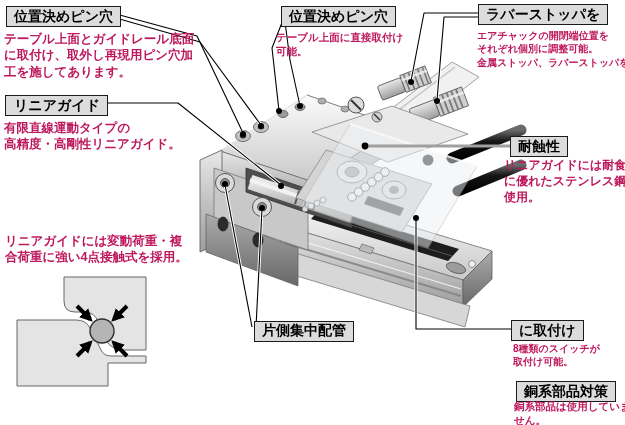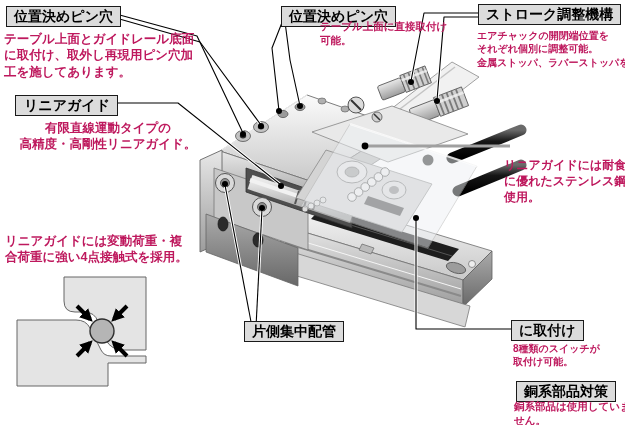--- a/index.html
+++ b/index.html
@@ -8,26 +8,26 @@
   .art{position:absolute;left:0;top:0;}
   .box{position:absolute;display:inline-block;background:#dcdcdc;border:1.6px solid #1a1a1a;
        padding:1px 7px;font-weight:bold;font-size:14px;line-height:1.2;white-space:nowrap;color:#000;}
   .desc{position:absolute;white-space:pre-line;font-weight:600;color:#be185d;}
   .d-lg{font-size:12.5px;line-height:1.3;}
   .d-md{font-size:12px;line-height:1.32;}
   .d-sm{font-size:10.5px;line-height:1.3;}
   .d-xs{font-size:10px;line-height:1.34;}
   
   #b-pin{left:6px;top:6px;}       #t-pin{left:4px;top:31px;width:208px;}
-  #b-linear{left:15px;top:95px;padding-left:8px;}   #t-linear{left:4px;top:120px;width:208px;text-align:center;}
+  #b-linear{left:5px;top:95px;padding-left:8px;}   #t-linear{left:4px;top:120px;width:208px;}
   #b-4pt{left:4px;top:210px;}     #t-4pt{left:5px;top:233px;width:208px;}
-  #b-payload{left:281px;top:6px;} #t-payload{left:276px;top:20px;width:185px;margin-left:44px;}
+  #b-payload{left:281px;top:6px;} #t-payload{left:276px;top:31px;width:185px;}
   #b-stroke{left:478px;top:4px;}  #t-stroke{left:477px;top:29px;width:210px;}
   #b-corr{left:510px;top:136px;}  #t-corr{left:504px;top:158px;width:150px;}
-  #b-piping{left:244px;top:321px;}
+  #b-piping{left:254px;top:321px;font-family:Liberation Mono, monospace;}
   #b-switch{left:511px;top:320px;} #t-switch{left:513px;top:342px;width:115px;}
   #b-copper{left:516px;top:381px;} #t-copper{left:514px;top:400px;width:120px;}
 </style>
 </head>
 <body>
 
 <div class="canvas">
 
   <svg class="art" width="625" height="425" viewBox="0 0 625 425">
     <defs>
@@ -230,25 +230,26 @@
   <div class="desc d-lg" id="t-linear">有限直線運動タイプの
 高精度・高剛性リニアガイド。</div>
 
   <div class="desc d-lg" id="t-4pt">リニアガイドには変動荷重・複
 合荷重に強い4点接触式を採用。</div>
 
   <div class="box" id="b-payload">位置決めピン穴</div>
   <div class="desc d-sm" id="t-payload">テーブル上面に直接取付け
 可能。</div>
 
-  <div class="box" id="b-stroke">ストローク調整機構</div>
+  <div class="box" id="b-stroke">ラバーストッパを</div>
   <div class="desc d-xs" id="t-stroke">エアチャックの開閉端位置を
 それぞれ個別に調整可能。
 金属ストッパ、ラバーストッパを</div>
 
+  <div class="box" id="b-corr">耐蝕性</div>
   <div class="desc d-md" id="t-corr">リニアガイドには耐食性
 に優れたステンレス鋼を
 使用。</div>
 
   <div class="box" id="b-piping">片側集中配管</div>
 
   <div class="box" id="b-switch">に取付け</div>
   <div class="desc d-xs" id="t-switch">8種類のスイッチが
 取付け可能。</div>
 

